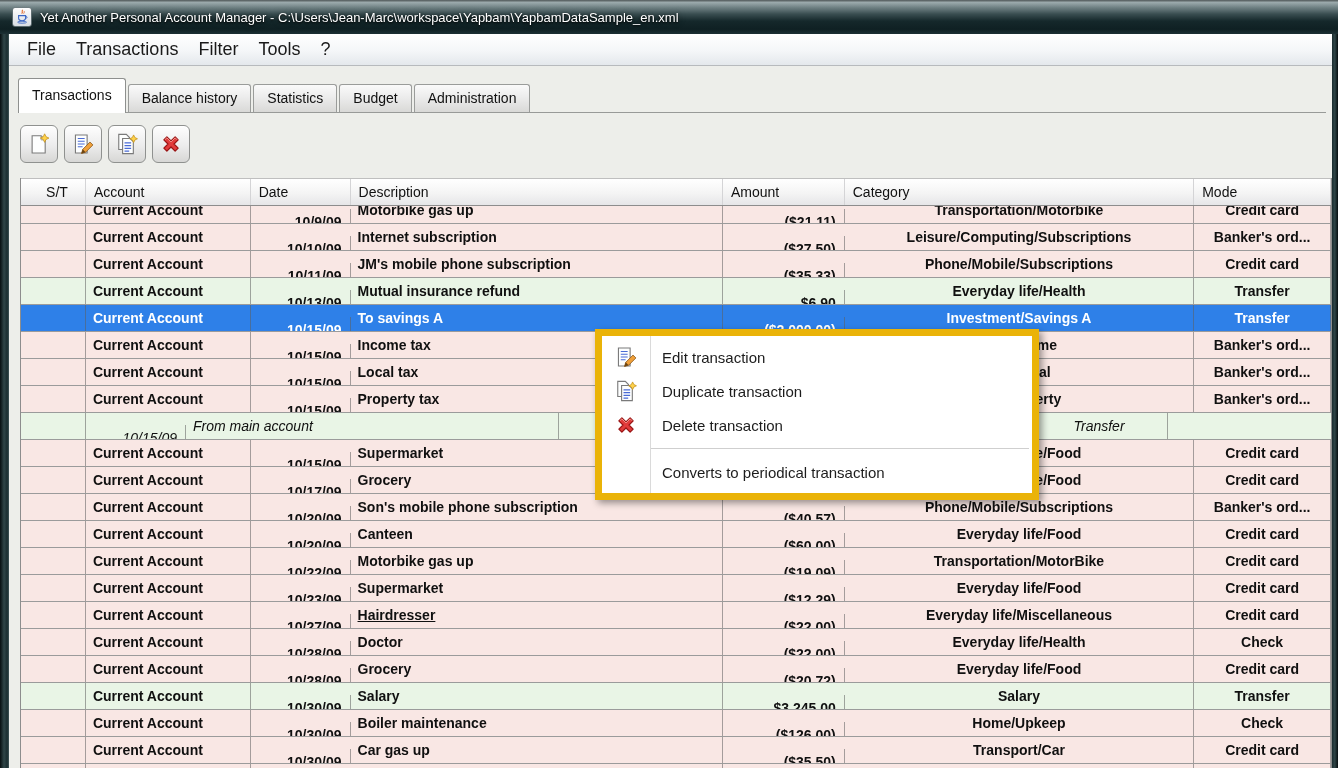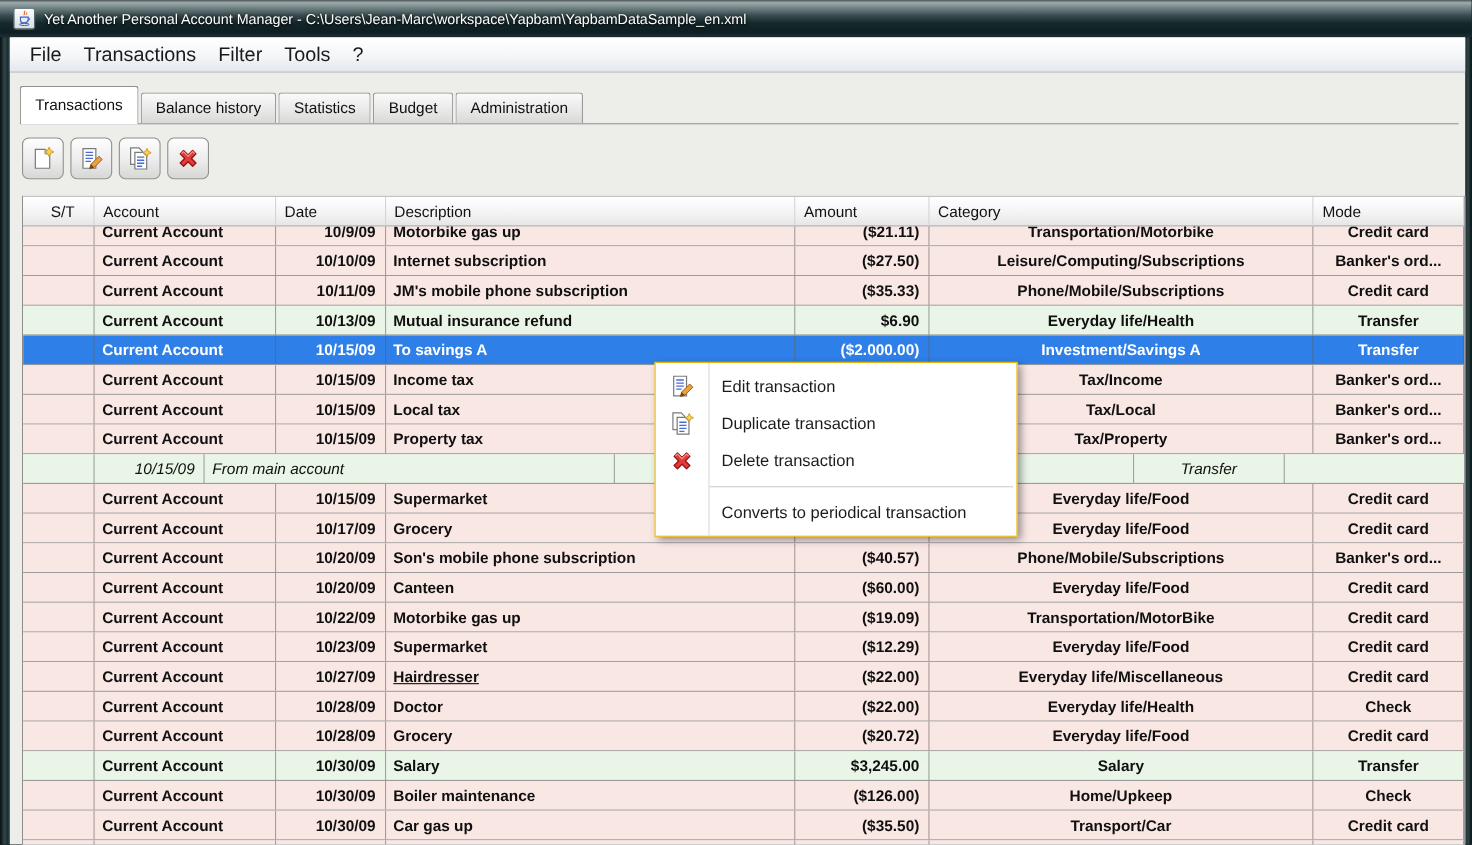--- a/index.html
+++ b/index.html
@@ -57,27 +57,27 @@
     background:linear-gradient(180deg,#ffffff 0%,#f4f4f4 55%,#e6e6e8 100%);
     border-top:1px solid #bfbfbf; border-bottom:1px solid #8d8d8d; }
   .th { font-size:14px; color:#111; padding:0 0 0 8px; line-height:26px;
     border-right:1px solid #d4d4d6; overflow:hidden; white-space:nowrap; }
   .tbody { position:absolute; left:0; right:0; top:28px; bottom:0; overflow:hidden; }
   .tr { display:flex; height:27px; border-bottom:1px solid #9b9b9b; }
   .td { font-size:14px; font-weight:bold; color:#101010; line-height:26px;
     border-right:1px solid rgba(95,95,95,.55);
     overflow:hidden; white-space:nowrap; text-overflow:ellipsis; }
   .td.al { text-align:left;  padding:0 4px 0 7px; }
-  .td.ar { text-align:right; padding:0 8px 0 4px; }
+  .td.ar { text-align:right; padding:0 8px 0 4px;margin-top:12px; }
   .td.ac { text-align:center; padding:0 3px; }
   .tr.italic .td { font-weight:normal; font-style:italic; }
 
   
-  .ctx-menu { position:absolute; left:595px; top:329px; width:330px;
-    background:#ffffff; border:1px solid #eab308;
+  .ctx-menu { position:absolute; left:595px; top:329px; width:444px;
+    background:#ffffff; border:7px solid #eab308;
     box-shadow:3px 3px 7px rgba(0,0,0,.4); padding:4px 0; z-index:10; }
   .ctx-gutter-line { position:absolute; left:48px; top:0; bottom:0; width:1px; background:#dadada; }
   .ctx-item { position:relative; height:34px; display:flex; align-items:center; }
   .ctx-icon-slot { width:48px; display:flex; align-items:center; justify-content:center; flex:0 0 auto; }
   .ctx-label { font-size:15px; color:#1c1c1c; padding-left:12px; white-space:nowrap; }
   .ctx-sep { height:1px; background:#cfcfcf; margin:6px 3px 6px 49px; }
 
   .icn { display:inline-flex; align-items:center; justify-content:center; }
   .icn svg { display:block; }
 </style>

